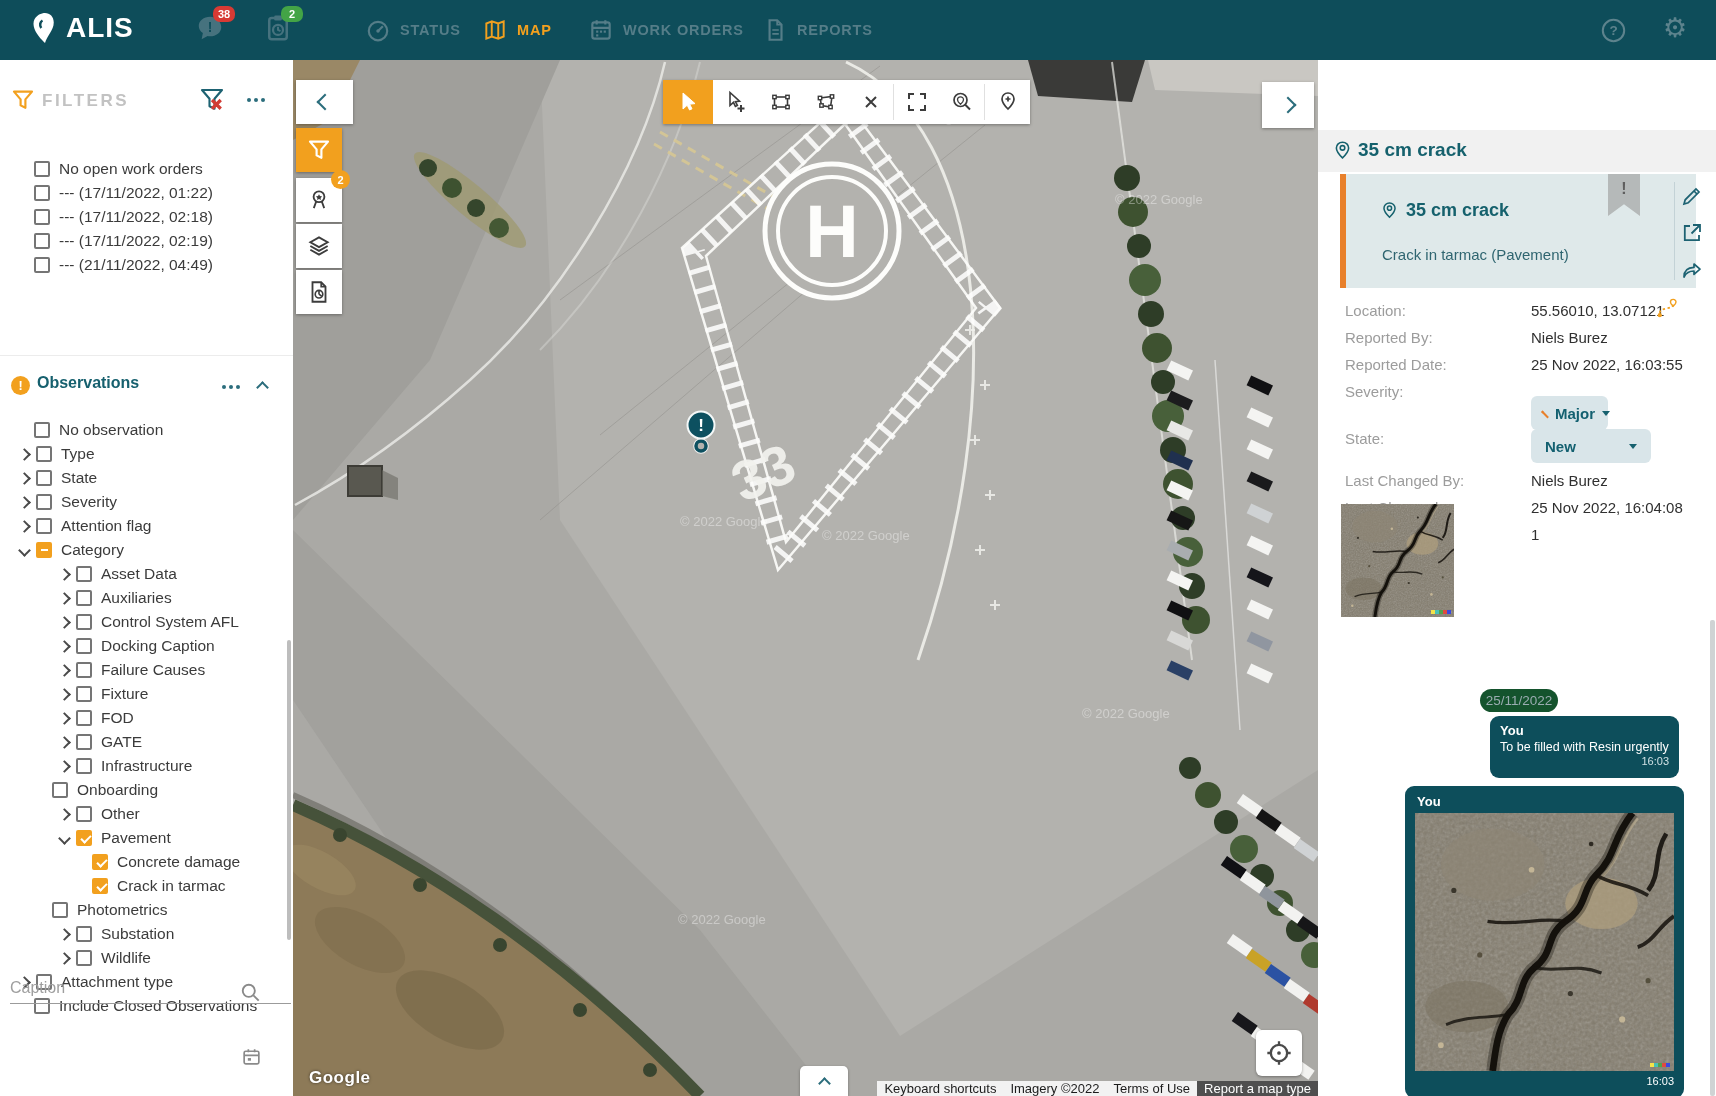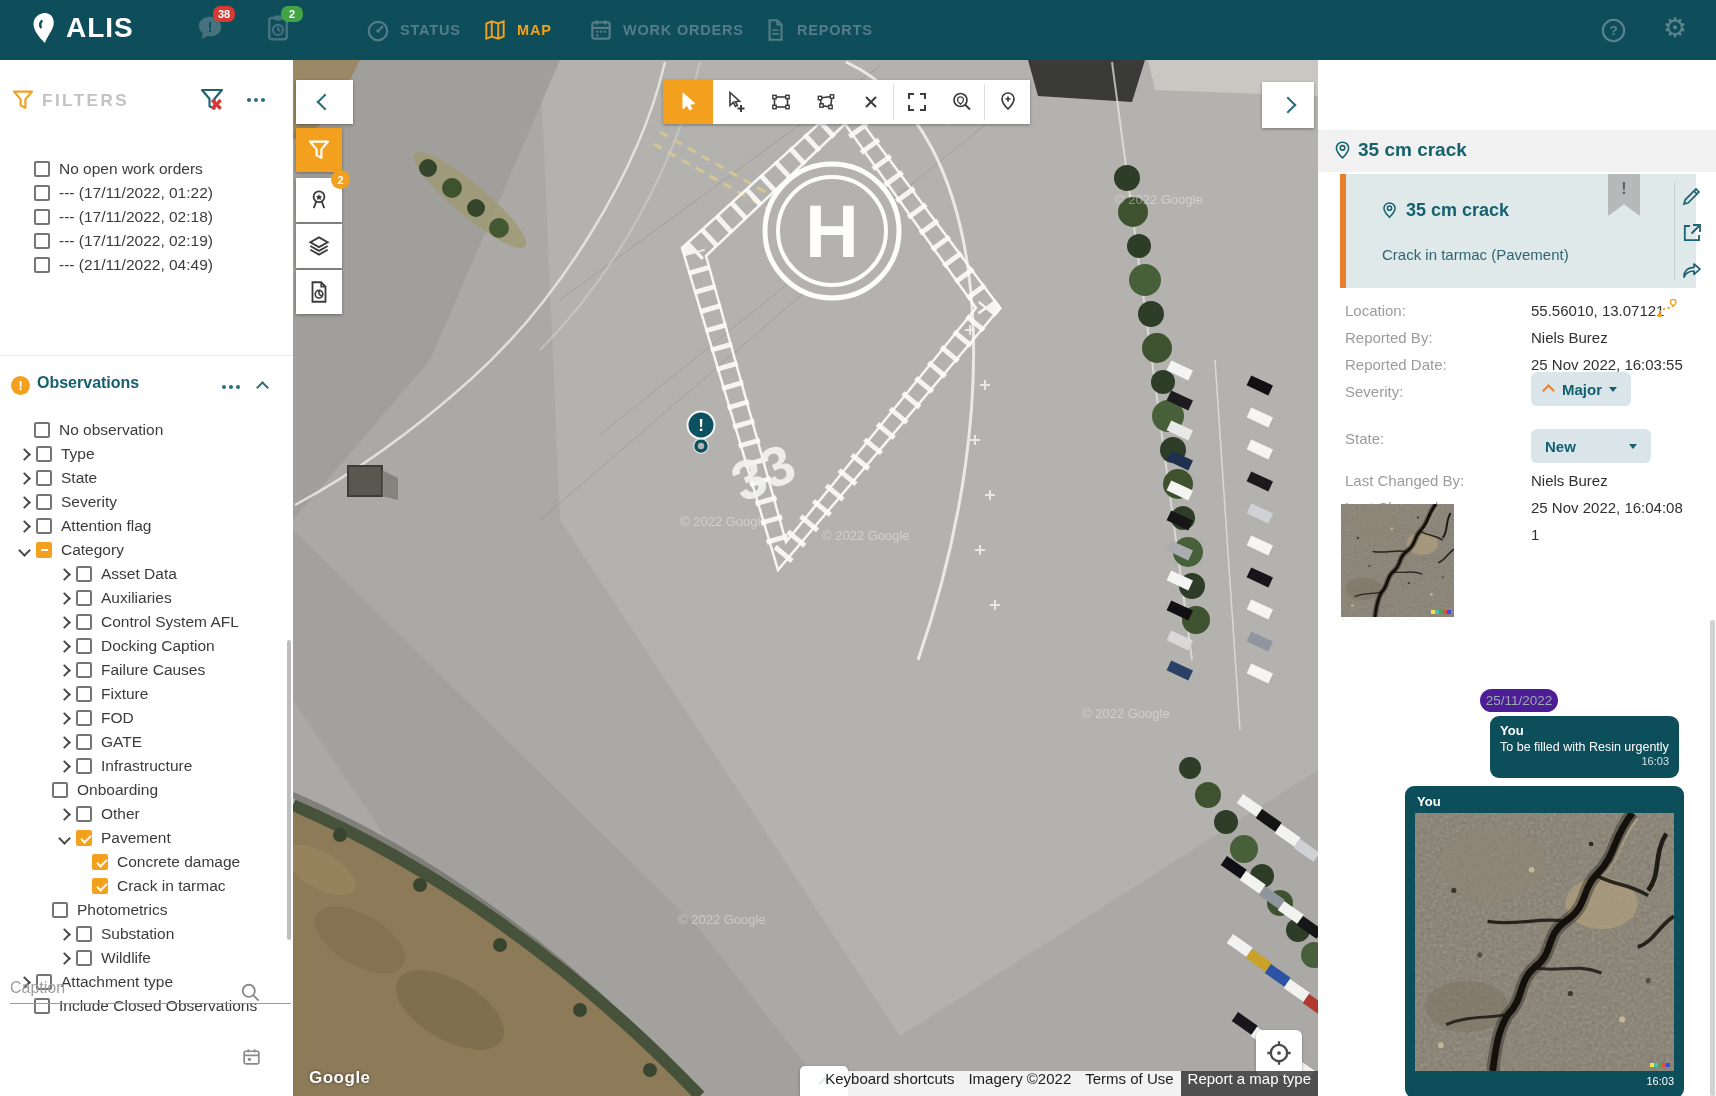--- a/index.html
+++ b/index.html
@@ -55,21 +55,21 @@
   .toolbar{position:absolute;left:370px;top:20px;height:44px;display:flex;align-items:stretch;
      background:#fff;box-shadow:0 1px 3px rgba(0,0,0,.35);}
   .tool{width:45px;display:flex;align-items:center;justify-content:center;cursor:pointer;}
   .tool.active{background:#f2a01e;width:50px;}
   .tool-sep{width:1px;background:#e0e0e0;margin:4px 0;}
   .rail-btn{position:absolute;left:3px;width:46px;height:44px;background:#fff;
      box-shadow:0 1px 3px rgba(0,0,0,.35);display:flex;align-items:center;justify-content:center;cursor:pointer;}
   .rail-btn.orange{background:#f2a01e;}
   .rail-badge{position:absolute;right:-8px;top:-8px;width:19px;height:19px;border-radius:50%;background:#f2a01e;
      color:#fff;font-size:11px;font-weight:bold;display:flex;align-items:center;justify-content:center;}
-  .attr-bar{position:absolute;right:0;bottom:0;height:25px;display:flex;font-size:15px;line-height:15px;}
+  .attr-bar{position:absolute;right:0;bottom:0;height:15px;display:flex;font-size:13px;line-height:15px;}
   .attr-chip{background:rgba(255,255,255,.85);color:#1c1c1c;padding:0 7px;white-space:nowrap;}
   .attr-chip.dark{background:rgba(64,64,64,.85);color:#fff;}
   .google-logo{position:absolute;left:16px;bottom:8px;color:#fff;font-size:17px;font-weight:600;
      letter-spacing:.5px;text-shadow:0 0 3px rgba(0,0,0,.6);cursor:pointer;}
   
   .panel{position:absolute;left:1318px;top:60px;width:398px;height:1036px;background:#fff;}
   .panel-collapse{left:1262px;top:82px;width:52px;height:46px;}
   .sel-row{position:absolute;left:0;top:0;width:398px;height:70px;background:#fff;}
   .sel-text{position:absolute;left:42px;top:24px;font-size:15.5px;color:#3a3a3a;}
   .create-btn{position:absolute;left:189px;top:21px;width:169px;height:35px;display:flex;cursor:pointer;}
@@ -88,21 +88,21 @@
   .ribbon{position:absolute;left:268px;top:0;width:32px;height:42px;background:#b5b9b9;
      clip-path:polygon(0 0,100% 0,100% 100%,50% 72%,0 100%);display:flex;justify-content:center;cursor:pointer;}
   .ribbon span{color:#5f5f5f;font-weight:800;font-size:16px;margin-top:6px;}
   .card-divline{position:absolute;left:334px;top:8px;height:98px;border-left:1px solid #c3d2d6;}
   .card-ic{position:absolute;left:340px;width:24px;height:24px;cursor:pointer;}
   .frow{position:absolute;left:27px;width:350px;height:20px;display:flex;font-size:15px;}
   .flabel{width:186px;color:#9c9c9c;}
   .fvalue{color:#303030;}
   .dd{position:absolute;background:#d9e5e9;border-radius:6px;height:34px;display:flex;
       align-items:center;cursor:pointer;color:#136070;font-size:15px;font-weight:600;}
-  .chip-date{position:absolute;left:162px;top:629px;width:78px;height:23px;background:#4c1d95;border-radius:12px;
+  .chip-date{position:absolute;left:162px;top:629px;width:78px;height:23px;background:#14532d;border-radius:12px;
       color:#9aacb0;font-size:13.5px;display:flex;align-items:center;justify-content:center;}
   .bubble{position:absolute;background:#0d4e5b;border-radius:9px;color:#fff;}
   .bubble::after{content:"";position:absolute;right:-6px;bottom:5px;border:7px solid transparent;
       border-left-color:#0d4e5b;border-bottom-width:0;}
   .b-author{font-size:13px;font-weight:700;}
   .b-text{font-size:12.5px;white-space:nowrap;margin-top:2px;}
   .b-time{font-size:11px;color:#cfe0e4;text-align:right;margin-top:1px;}
   .thumb{position:absolute;left:23px;top:444px;width:113px;height:113px;cursor:pointer;overflow:hidden;}
   .crack{width:100%;height:100%;}
   .rainbow{position:absolute;display:flex;}
@@ -752,21 +752,21 @@
       <span class="flabel">Reported By:</span>
       <span class="fvalue">Niels Burez</span>
     </div>
     <div class="frow" style="top:296px;">
       <span class="flabel">Reported Date:</span>
       <span class="fvalue">25 Nov 2022, 16:03:55</span>
     </div>
     <div class="frow" style="top:323px;">
       <span class="flabel">Severity:</span>
     </div>
-    <div class="dd" style="left:213px;top:312px;width:100px;">
+    <div class="dd" style="left:213px;top:336px;width:77px;">
       <span class="chev" style="border-color:#e8802b;transform:rotate(-45deg);margin:3px 0 0 13px;"></span>
       <span style="margin-left:9px;">Major</span>
       <span class="caret-down teal" style="margin-left:7px;border-width:4.5px;border-top-width:5.5px;"></span>
     </div>
     <div class="frow" style="top:370px;">
       <span class="flabel">State:</span>
     </div>
     <div class="dd" style="left:213px;top:369px;width:120px;justify-content:space-between;padding:0 14px;box-sizing:border-box;">
       <span>New</span>
       <span class="caret-down teal" style="border-width:4.5px;border-top-width:5.5px;"></span>

